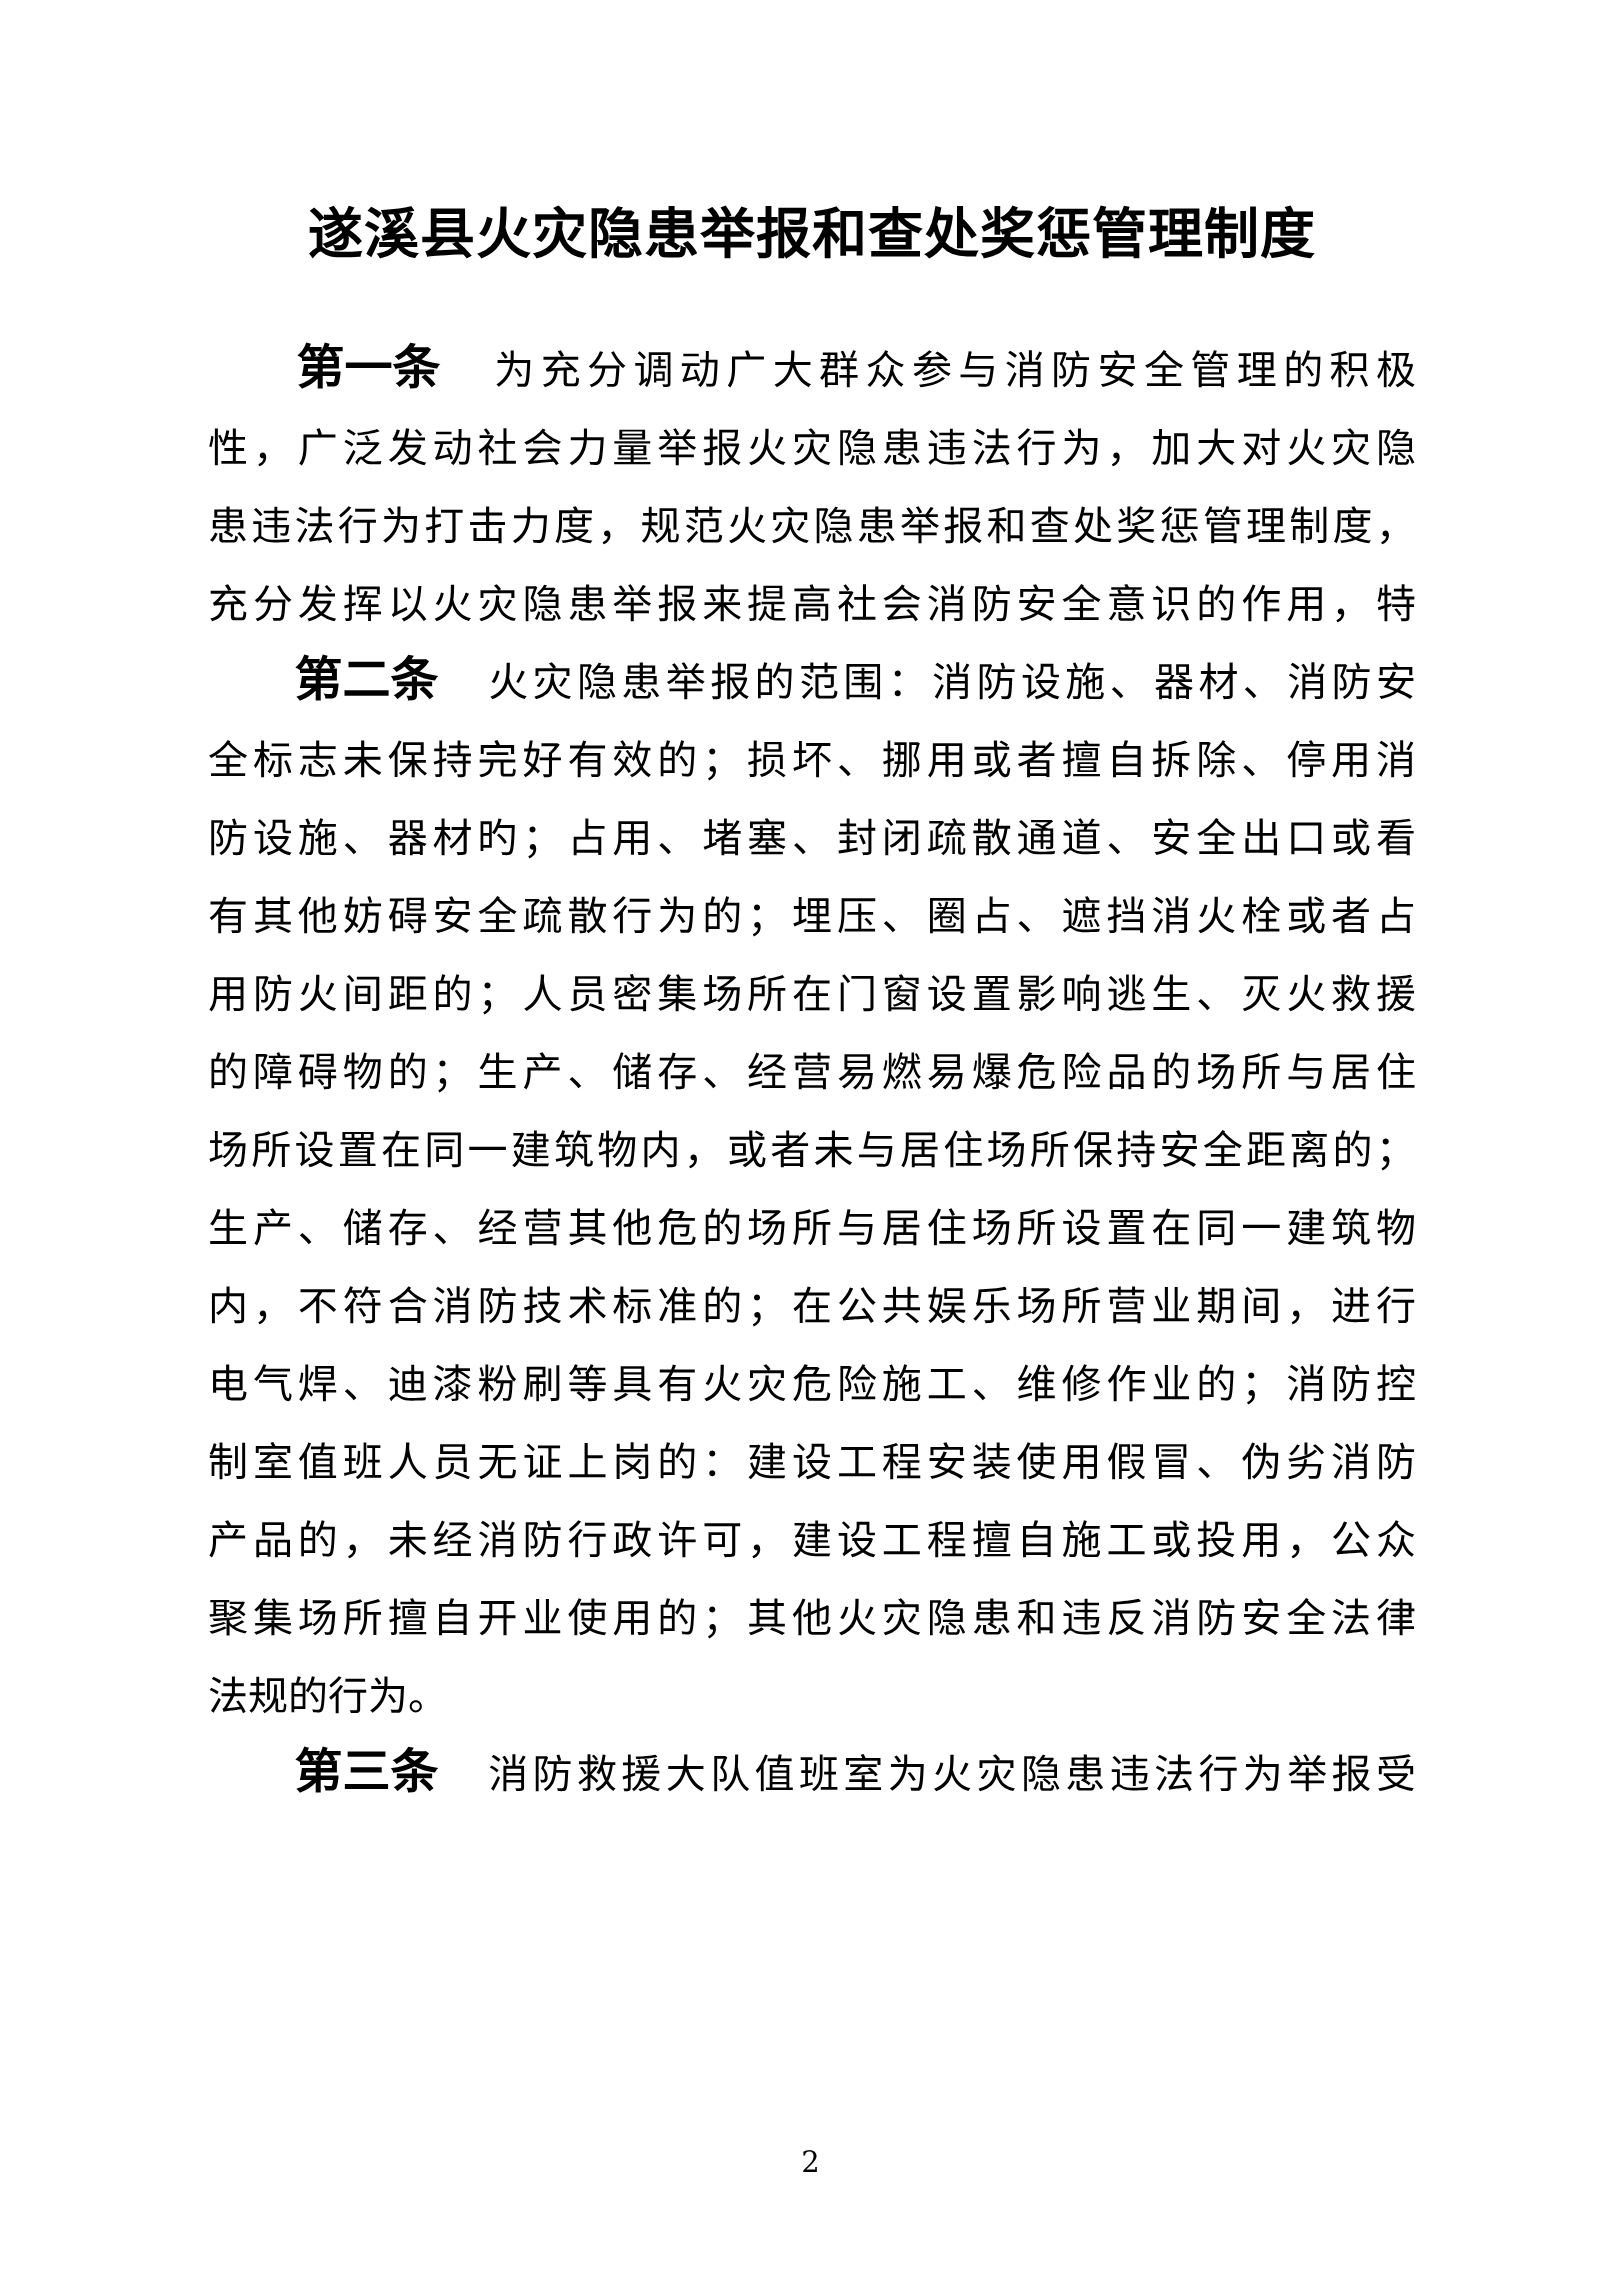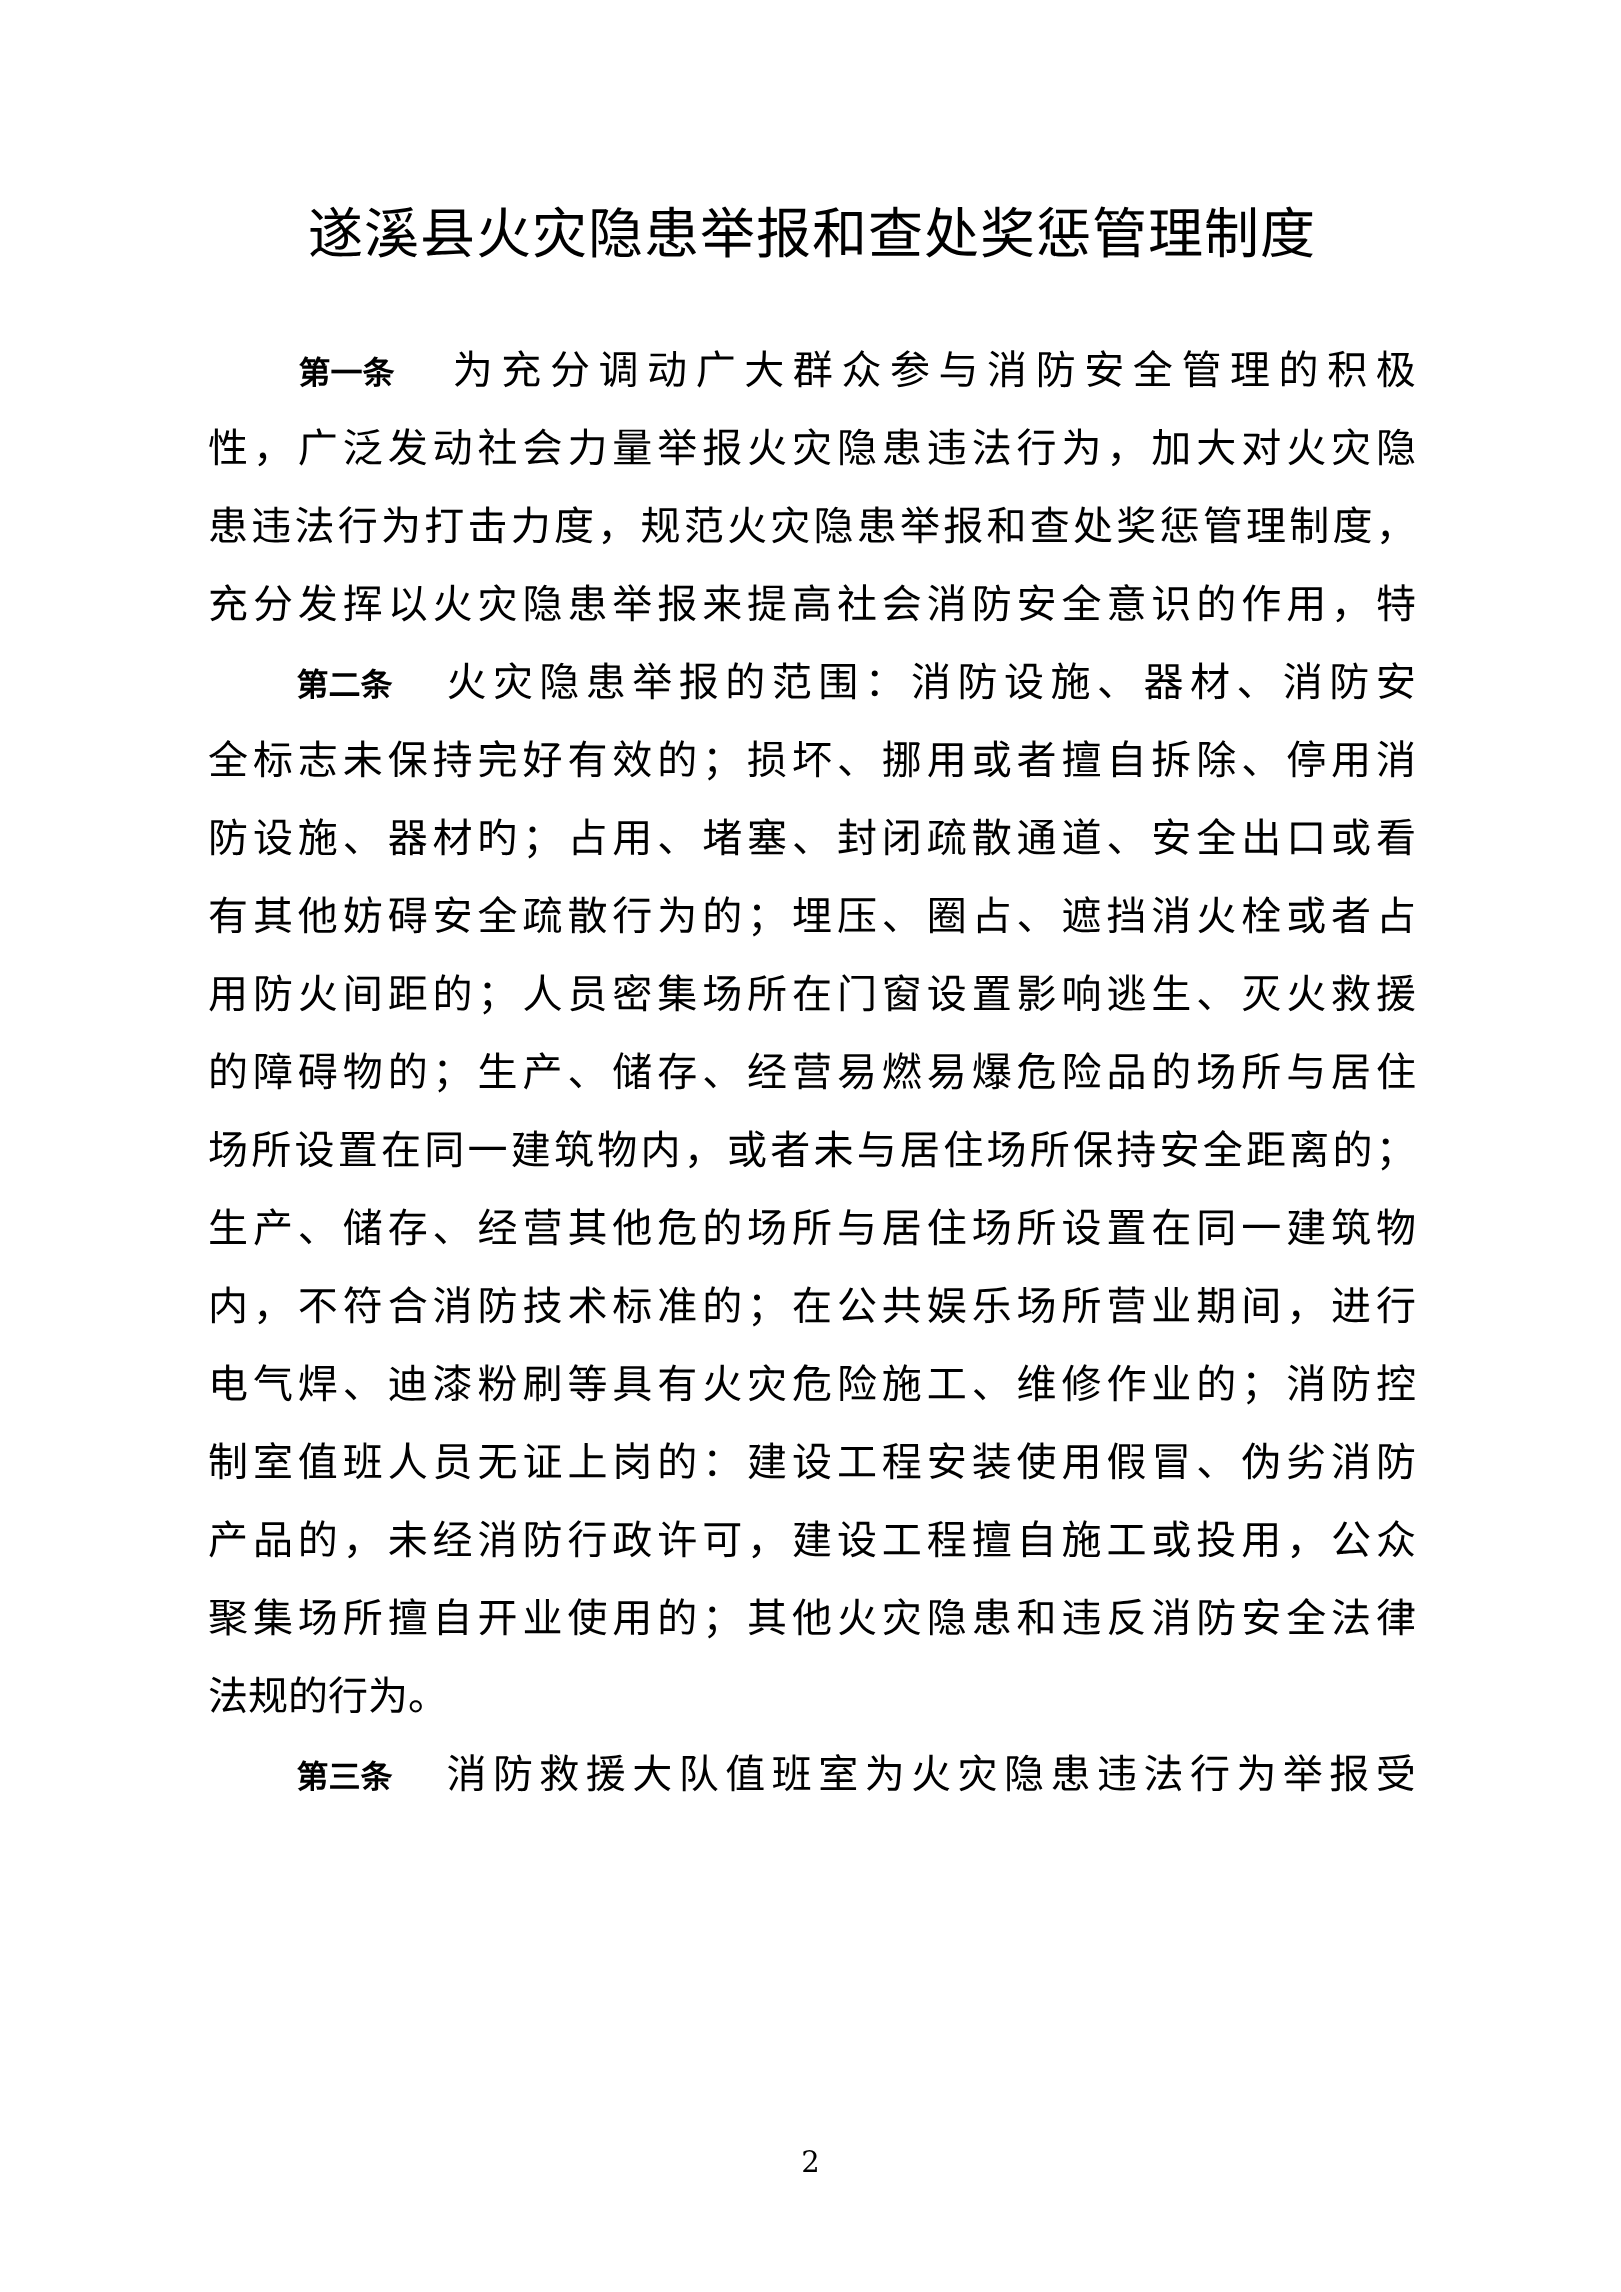--- a/index.html
+++ b/index.html
@@ -18,21 +18,21 @@
     box-sizing: border-box;
   }
   .content {
     position: absolute;
     left: 208px;
     top: 182px;
     width: 1208px;
   }
   .doc-title {
     font-family: "DejaVu Serif", "Liberation Serif", serif;
-    font-weight: 400;
+    font-weight: 700;
     font-size: 55px;
     line-height: 1.25;
     text-align: center;
     color: #000000;
     letter-spacing: 1px;
     margin: 0 0 0 0;
     padding-top: 17.6px;
     white-space: nowrap;
   }
   .body-block {
@@ -57,21 +57,21 @@
   .line.justify > .ch {
     display: inline-block;
   }
   .line.left {
     display: block;
     text-align: left;
   }
   .line .article-label {
     font-family: Liberation Mono, monospace;
     font-weight: 700;
-    font-size: 32px;
+    font-size: 48px;
     letter-spacing: 0px;
   }
   .line .indent {
     display: inline-block;
     width: 82px;
   }
   .line .gap {
     display: inline-block;
     width: 41px;
   }

